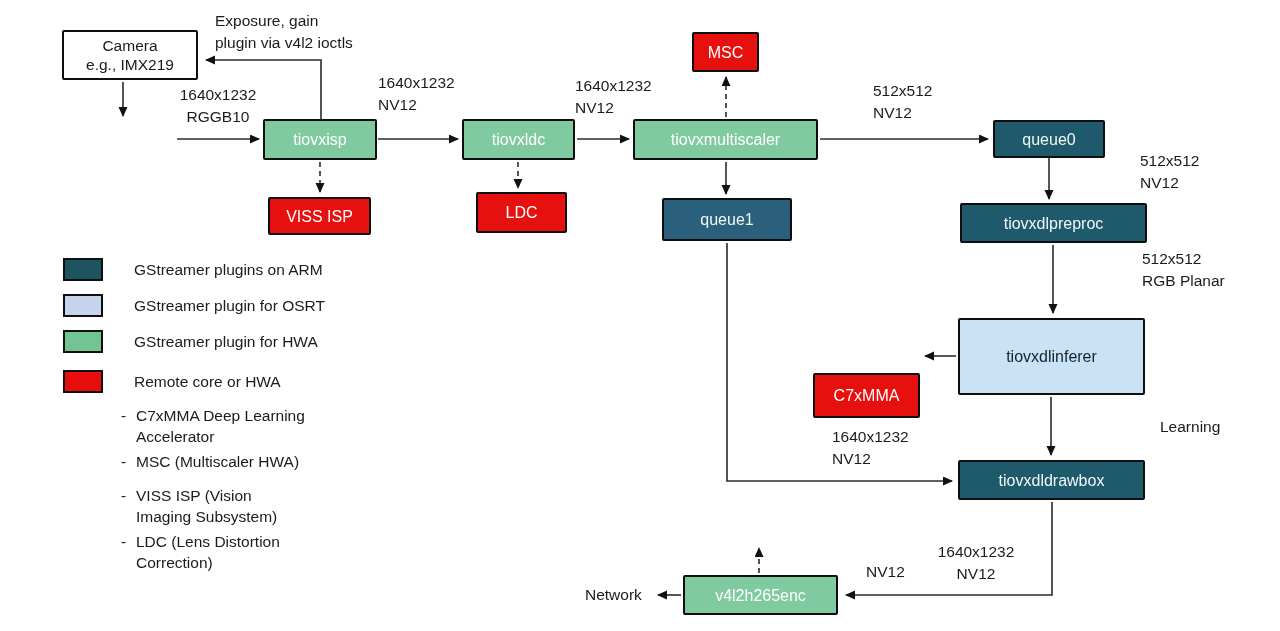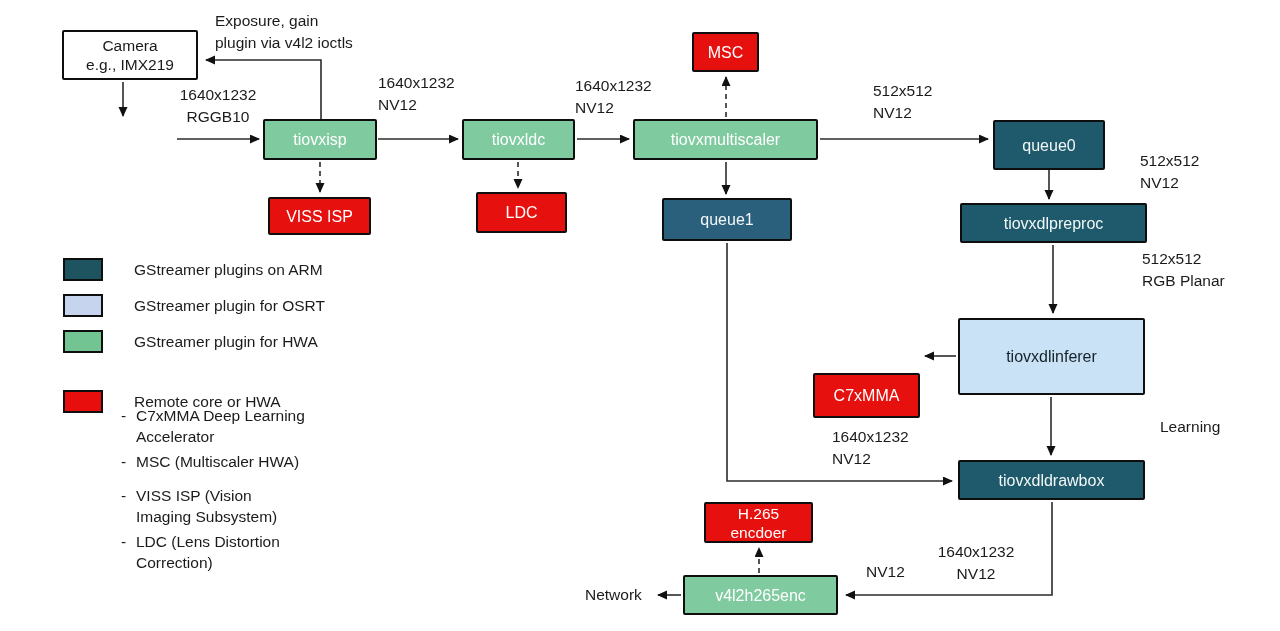--- a/index.html
+++ b/index.html
@@ -70,28 +70,26 @@
   </svg>
 
   <div class="node plain" style="left:62px;top:30px;width:136px;height:50px;">Camera
 e.g., IMX219</div>
   <div class="node hwa" style="left:263px;top:119px;width:114px;height:41px;">tiovxisp</div>
   <div class="node hwa" style="left:462px;top:119px;width:113px;height:41px;">tiovxldc</div>
   <div class="node remote" style="left:268px;top:197px;width:103px;height:38px;">VISS ISP</div>
   <div class="node remote" style="left:476px;top:192px;width:91px;height:41px;">LDC</div>
   <div class="node hwa" style="left:633px;top:119px;width:185px;height:41px;">tiovxmultiscaler</div>
   <div class="node remote" style="left:692px;top:32px;width:67px;height:40px;">MSC</div>
-  <div class="node arm" style="left:993px;top:120px;width:112px;height:50px;">queue0</div>
+  <div class="node arm" style="left:993px;top:120px;width:112px;height:38px;">queue0</div>
   <div class="node arm2" style="left:662px;top:198px;width:130px;height:43px;">queue1</div>
   <div class="node arm" style="left:960px;top:203px;width:187px;height:40px;">tiovxdlpreproc</div>
   <div class="node osrt" style="left:958px;top:318px;width:187px;height:77px;">tiovxdlinferer</div>
   <div class="node remote" style="left:813px;top:333px;width:107px;height:45px;margin-top:40px;">C7xMMA</div>
   <div class="node arm" style="left:958px;top:460px;width:187px;height:40px;">tiovxdldrawbox</div>
-  <div class="node remote" style="left:704px;top:502px;width:109px;height:41px;font-size:15.5px;">H.265
-encdoer</div>
   <div class="node hwa" style="left:683px;top:575px;width:155px;height:40px;">v4l2h265enc</div>
 
   <div class="lbl" style="left:215px;top:10px;">Exposure, gain
 plugin via v4l2 ioctls</div>
   <div class="lbl center" style="left:170px;top:84px;width:96px;">1640x1232
 RGGB10</div>
   <div class="lbl" style="left:378px;top:72px;">1640x1232
 NV12</div>
   <div class="lbl" style="left:575px;top:75px;">1640x1232
 NV12</div>
@@ -115,21 +113,21 @@
       <span class="txt">GStreamer plugins on ARM</span>
     </div>
     <div class="legend-row" style="left:63px;top:294px;">
       <span class="swatch c-osrt"></span>
       <span class="txt">GStreamer plugin for OSRT</span>
     </div>
     <div class="legend-row" style="left:63px;top:330px;">
       <span class="swatch c-hwa"></span>
       <span class="txt">GStreamer plugin for HWA</span>
     </div>
-    <div class="legend-row" style="left:63px;top:370px;margin-top:20px;">
+    <div class="legend-row" style="left:63px;top:370px;">
       <span class="swatch c-red"></span>
       <span class="txt">Remote core or HWA</span>
     </div>
 
     <div class="note" style="left:121px;top:405px;">
       <span class="dash">-</span>
       <span class="txt">C7xMMA Deep Learning
 Accelerator</span>
     </div>
     <div class="note" style="left:121px;top:451px;">

